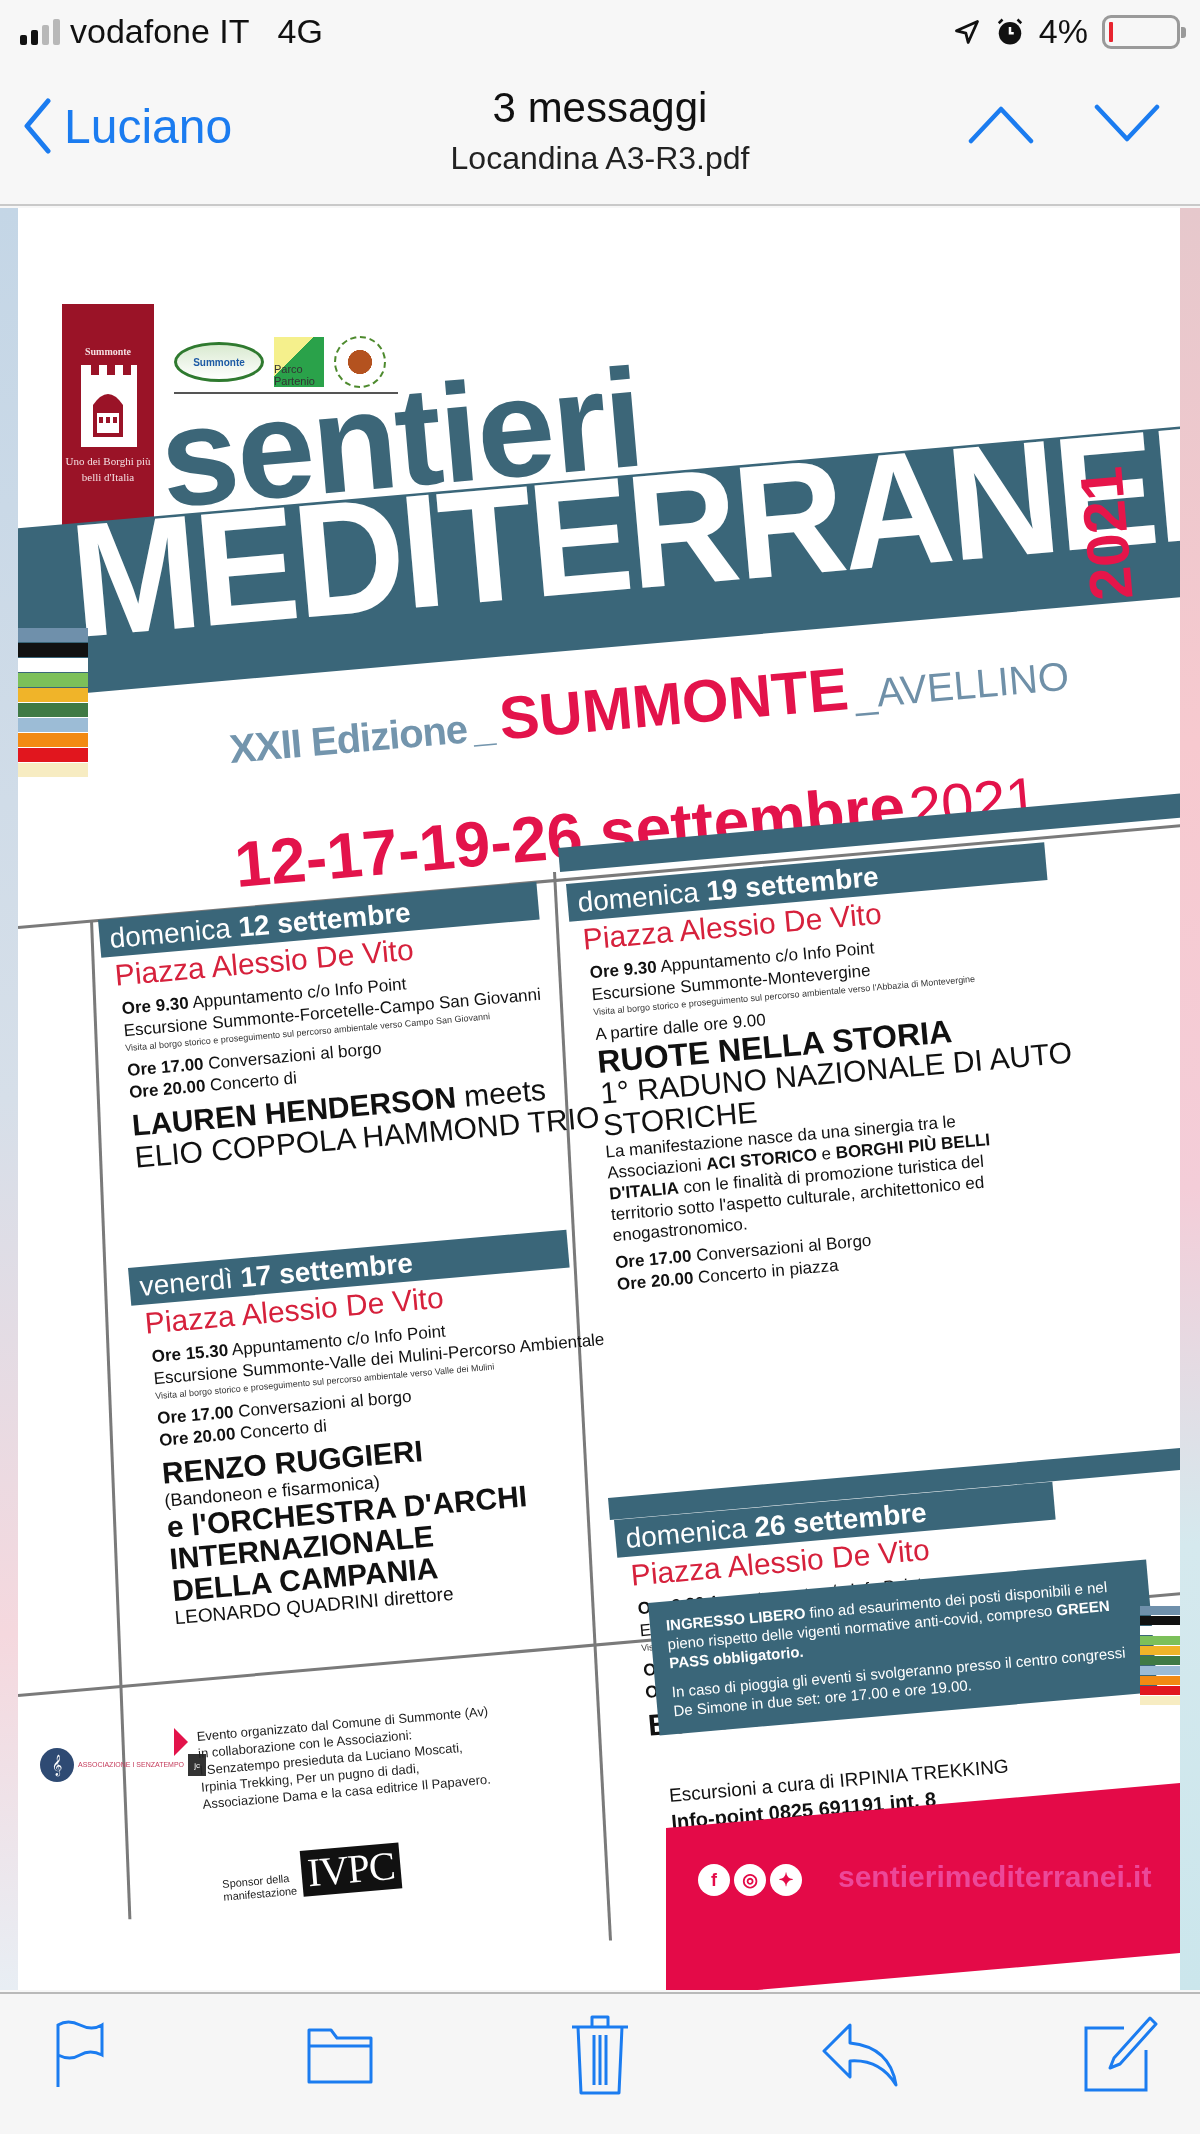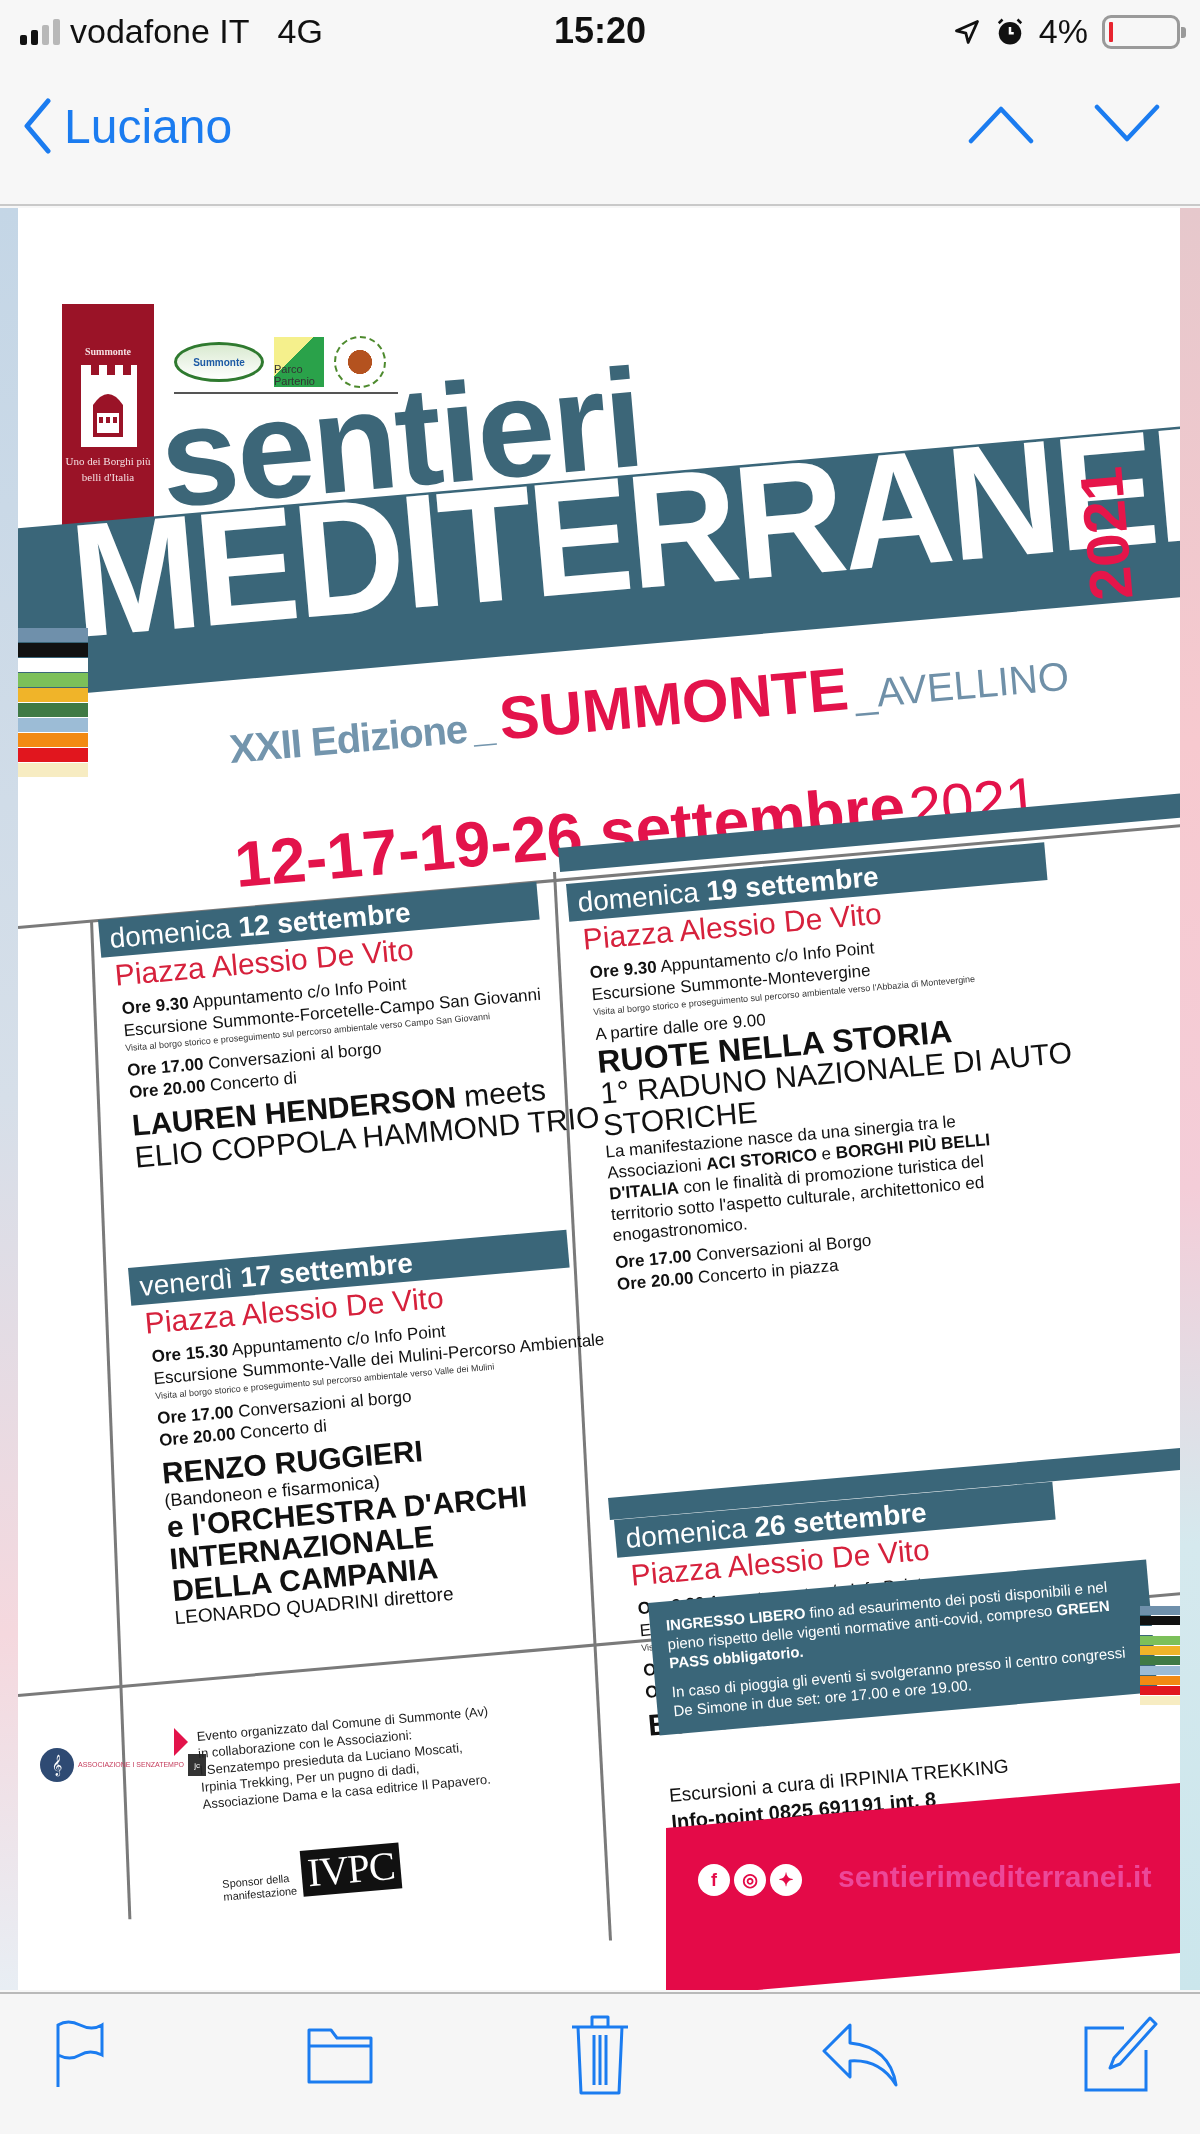--- a/index.html
+++ b/index.html
@@ -118,21 +118,20 @@
   <div class="sb-left">
     <div class="signal">
       <span style="height:10px"></span>
         <span style="height:15px"></span>
         <span class="off" style="height:20px"></span>
         <span class="off" style="height:26px"></span>
     </div>
     <span>vodafone IT</span>
     <span style="margin-left:18px">4G</span>
   </div>
-  <div class="sb-time">15:20</div>
   <div class="sb-right">
     <svg width="28" height="28" viewBox="0 0 24 24">
         <path d="M21 3 L3 11 L11 13 L13 21 Z" fill="none" stroke="#111" stroke-width="2.4" stroke-linejoin="round"></path>
       </svg>
     <svg width="30" height="30" viewBox="0 0 24 24">
         <circle cx="12" cy="13" r="9" fill="#111"></circle>
         <path d="M12 8v5h3" stroke="#fff" stroke-width="2" fill="none"></path>
         <path d="M3 5 L6 2 M21 5 L18 2" stroke="#111" stroke-width="2"></path>
       </svg>
     <span>4%</span>
@@ -141,20 +140,24 @@
       </div>
   </div>
 </div>
 
 <div class="navbar">
   <div class="back">
     <svg width="30" height="56" viewBox="0 0 30 56">
         <path d="M26 3 L5 28 L26 53" fill="none" stroke="#1b7cf0" stroke-width="5" stroke-linecap="round" stroke-linejoin="round"></path>
       </svg>
     <span>Luciano</span>
+  </div>
+  <div class="nav-title">
+    <div class="t1">3 messaggi</div>
+    <div class="t2">Locandina A3-R3.pdf</div>
   </div>
   <div class="nav-arrows">
     <svg width="66" height="40" viewBox="0 0 66 40">
         <path d="M3 37 L33 5 L63 37" fill="none" stroke="#1b7cf0" stroke-width="4.5" stroke-linecap="round" stroke-linejoin="round"></path>
       </svg>
     <svg width="66" height="40" viewBox="0 0 66 40">
         <path d="M3 3 L33 35 L63 3" fill="none" stroke="#1b7cf0" stroke-width="4.5" stroke-linecap="round" stroke-linejoin="round"></path>
       </svg>
   </div>
 </div>

